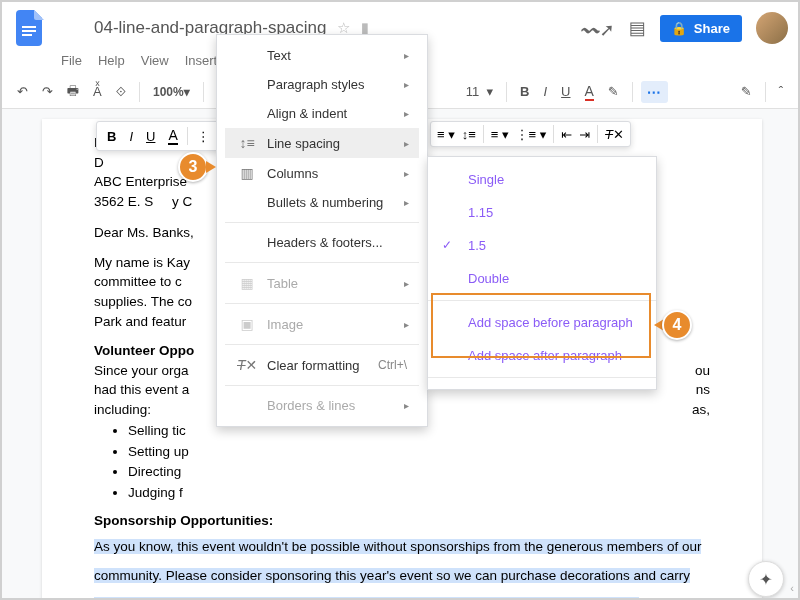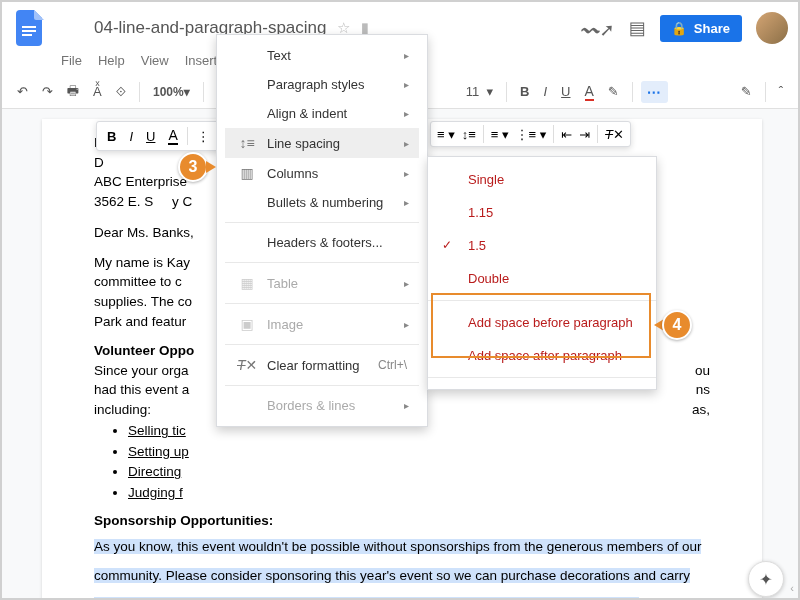--- a/index.html
+++ b/index.html
@@ -39,24 +39,24 @@
   .dropdown .item { display: flex; align-items: center; padding: 7px 12px; color: #333; cursor: pointer; position: relative; }
   .dropdown .item.disabled { color: #aaa; }
   .dropdown .item .mi-icon { width: 20px; margin-right: 10px; color: #777; font-size: 14px; text-align: center; }
   .dropdown .item.disabled .mi-icon { color: #ccc; }
   .dropdown .item .arrow { position: absolute; right: 10px; color: #888; font-size: 10px; }
   .dropdown .item .shortcut { position: absolute; right: 12px; color: #888; font-size: 12px; }
   .dropdown .divider { height: 1px; background: #e8e8e8; margin: 5px 0; }
   .dropdown .item.highlight { background: #eeeeee; }
   
   .submenu { position: absolute; top: 154px; left: 425px; width: 230px; background: #fff; border: 1px solid #dadce0; box-shadow: 0 4px 10px rgba(0,0,0,.2); z-index: 20; font-size: 13px; padding: 6px 0; }
-  .submenu .sitem { padding: 9px 16px 9px 40px; color: #b91c1c; cursor: pointer; position: relative; }
+  .submenu .sitem { padding: 9px 16px 9px 40px; color: #8b5cf6; cursor: pointer; position: relative; }
   .submenu .check { position: absolute; left: 14px; font-size: 12px; }
   .submenu .divider { height: 1px; background: #e8e8e8; margin: 5px 0; }
-  ul.bul { margin: 2px 0 8px 34px; text-decoration: underline; }
+  ul.bul { margin: 2px 0 8px 34px; }
   ul.bul li { margin-bottom: 1px; }
   .highlighted { background: #cfe2fb; line-height: 2.15; display: inline; }
   
   .callout { position: absolute; z-index: 30; display: flex; align-items: center; }
   .callout-circle { width: 30px; height: 30px; background: #e88b2d; border-radius: 50%; color: #fff; display: flex; align-items: center; justify-content: center; font-weight: bold; font-size: 16px; border: 2px solid #fff; box-shadow: 0 1px 3px rgba(0,0,0,.3); }
   .callout-tail { width: 0; height: 0; }
   .callout-tail.right { border-top: 6px solid transparent; border-bottom: 6px solid transparent; border-left: 10px solid #e88b2d; margin-left: -2px; }
   .callout-tail.left { border-top: 6px solid transparent; border-bottom: 6px solid transparent; border-right: 10px solid #e88b2d; margin-right: -2px; }
   
   .orange-box { position: absolute; border: 2.5px solid #e88b2d; z-index: 25; pointer-events: none; }

